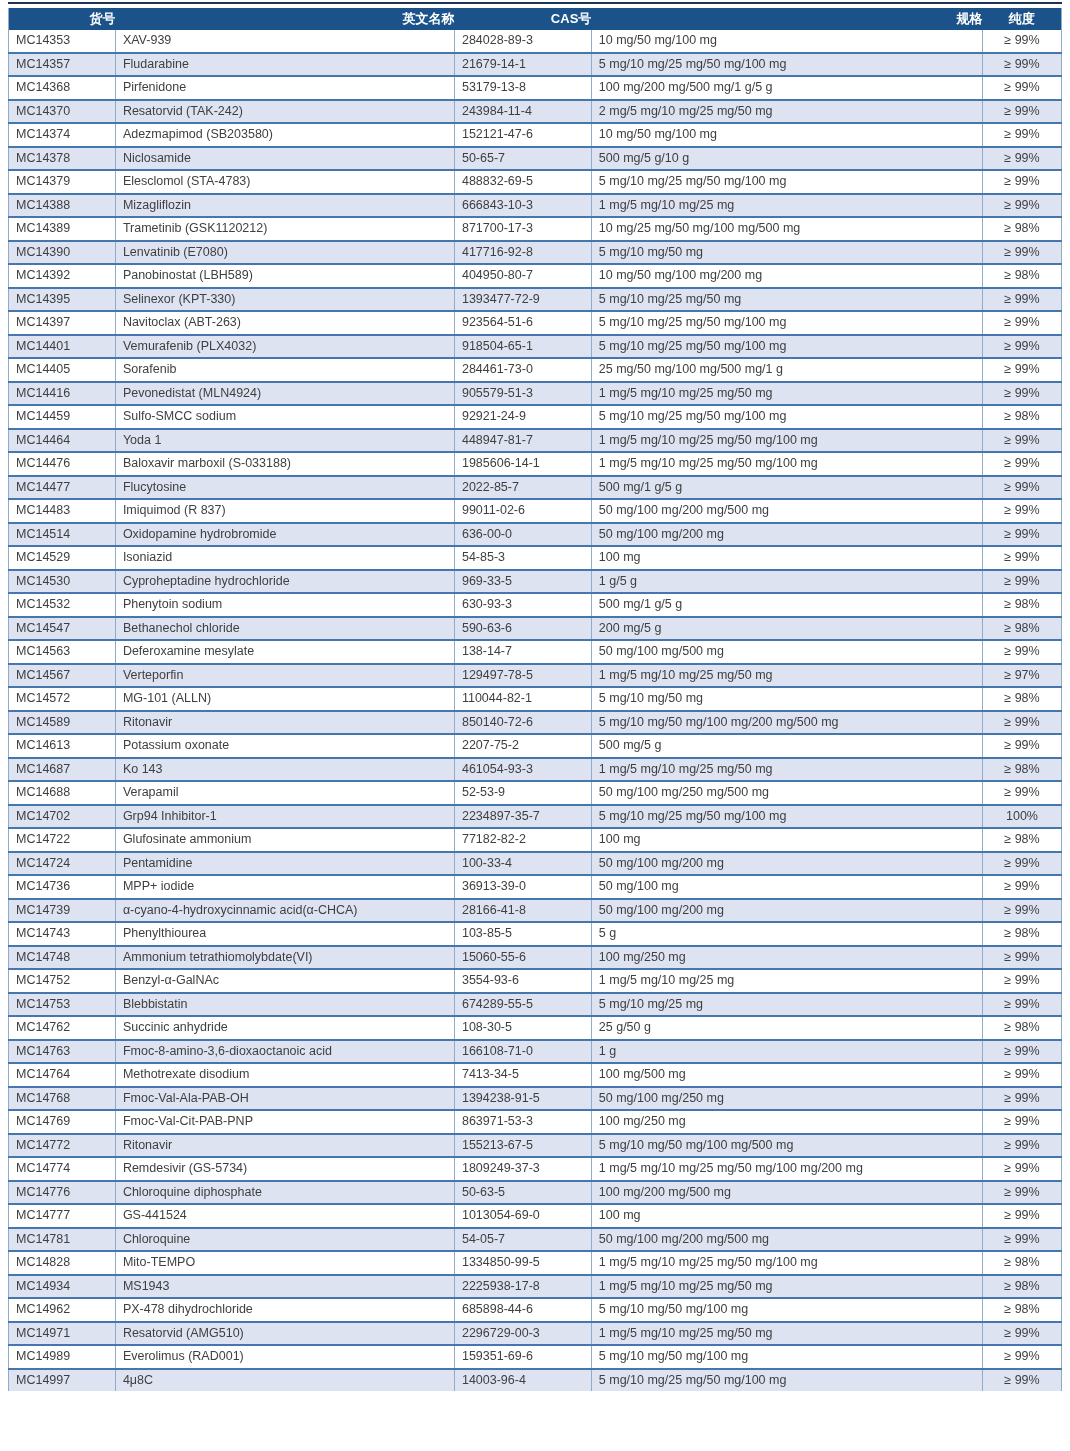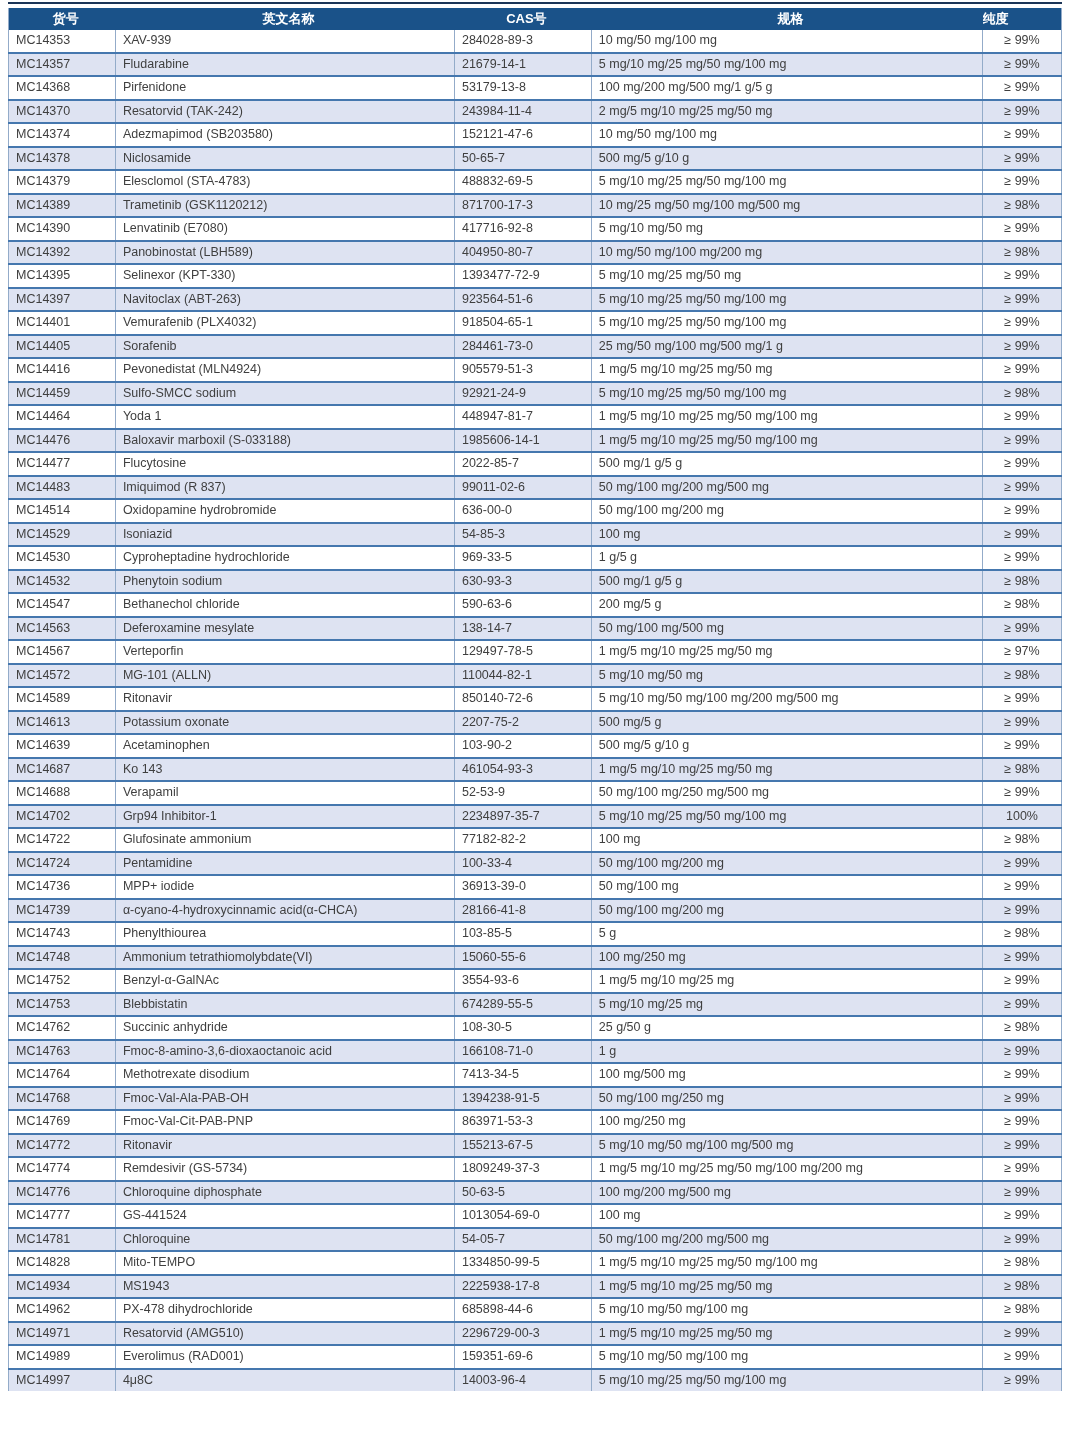--- a/index.html
+++ b/index.html
@@ -13,24 +13,24 @@
   }
   html,body{margin:0;padding:0;background:#ffffff;}
   body{font-family:"Liberation Sans","DejaVu Sans",sans-serif;width:1070px;}
   .page{padding:2px 8px 0 8px;}
   .top-rule{height:2px;background:var(--frame);}
   table{border-collapse:collapse;width:100%;margin-top:4px;table-layout:fixed;
         border-left:1px solid var(--col-line);border-right:1px solid var(--col-line);}
   col.c1{width:10.15%;} col.c2{width:32.2%;} col.c3{width:13.0%;} col.c4{width:37.15%;} col.c5{width:7.5%;}
   thead th{
     background:var(--header-bg);color:var(--header-text);
-    font-size:13px;font-weight:700;text-align:center;
+    font-size:13px;font-weight:700;text-align:right;
     height:22px;padding:0 0 0 7px;line-height:22px;white-space:nowrap;overflow:hidden;
   }
-  thead th.center{text-align:left;padding:0;}
+  thead th.center{text-align:center;padding:0;}
   tbody td{
     color:var(--text);font-size:12.5px;height:21.5px;line-height:21.5px;
     padding:0 0 0 7px;white-space:nowrap;overflow:hidden;
     border-bottom:2px solid var(--row-line);
   }
   tbody td + td{border-left:1px solid var(--col-line);}
   tbody tr:nth-child(even){background:var(--stripe);}
   tbody td.center{text-align:center;padding:0;}
   tbody tr:last-child td{border-bottom:none;}
 </style>
@@ -100,20 +100,27 @@
           <td class="center">≥ 99%</td>
         </tr>
         <tr>
           <td>MC14379</td>
           <td>Elesclomol (STA-4783)</td>
           <td>488832-69-5</td>
           <td>5 mg/10 mg/25 mg/50 mg/100 mg</td>
           <td class="center">≥ 99%</td>
         </tr>
         <tr>
+          <td>MC14388</td>
+          <td>Mizagliflozin</td>
+          <td>666843-10-3</td>
+          <td>1 mg/5 mg/10 mg/25 mg</td>
+          <td class="center">≥ 99%</td>
+        </tr>
+        <tr>
           <td>MC14389</td>
           <td>Trametinib (GSK1120212)</td>
           <td>871700-17-3</td>
           <td>10 mg/25 mg/50 mg/100 mg/500 mg</td>
           <td class="center">≥ 98%</td>
         </tr>
         <tr>
           <td>MC14390</td>
           <td>Lenvatinib (E7080)</td>
           <td>417716-92-8</td>
@@ -258,27 +265,20 @@
           <td>Ritonavir</td>
           <td>850140-72-6</td>
           <td>5 mg/10 mg/50 mg/100 mg/200 mg/500 mg</td>
           <td class="center">≥ 99%</td>
         </tr>
         <tr>
           <td>MC14613</td>
           <td>Potassium oxonate</td>
           <td>2207-75-2</td>
           <td>500 mg/5 g</td>
-          <td class="center">≥ 99%</td>
-        </tr>
-        <tr>
-          <td>MC14639</td>
-          <td>Acetaminophen</td>
-          <td>103-90-2</td>
-          <td>500 mg/5 g/10 g</td>
           <td class="center">≥ 99%</td>
         </tr>
         <tr>
           <td>MC14687</td>
           <td>Ko 143</td>
           <td>461054-93-3</td>
           <td>1 mg/5 mg/10 mg/25 mg/50 mg</td>
           <td class="center">≥ 98%</td>
         </tr>
         <tr>

